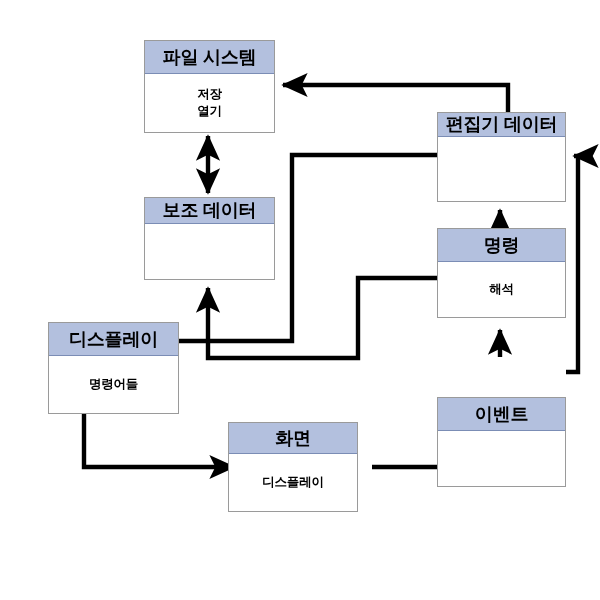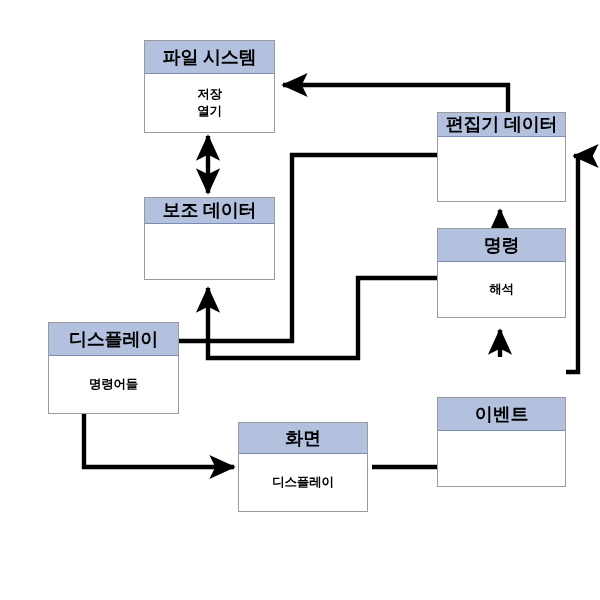--- a/index.html
+++ b/index.html
@@ -66,21 +66,21 @@
     letter-spacing: -0.2px;
   }
 
   
   #node-file-system   { left: 144px; top: 40px;  width: 131px; height: 93px; }
   #node-file-system   > .node-header { height: 33px; }
   #node-aux-data      { left: 144px; top: 197px; width: 131px; height: 83px; }
   #node-aux-data      > .node-header { height: 26px; }
   #node-display       { left: 15px;  top: 322px; width: 131px; height: 92px; margin-left: 33px; }
   #node-display       > .node-header { height: 33px; }
-  #node-screen        { left: 238px; top: 422px; width: 130px; height: 90px; }
+  #node-screen        { left: 228px; top: 422px; width: 130px; height: 90px; }
   #node-screen        > .node-header { height: 31px; }
   #node-editor-data   { left: 437px; top: 112px; width: 129px; height: 90px; }
   #node-editor-data   > .node-header { height: 24px; }
   #node-command       { left: 437px; top: 228px; width: 129px; height: 90px; }
   #node-command       > .node-header { height: 33px; }
   #node-event         { left: 437px; top: 357px; width: 129px; height: 90px; margin-top: 40px; }
   #node-event         > .node-header { height: 33px; }
 </style>
 </head>
 <body>

